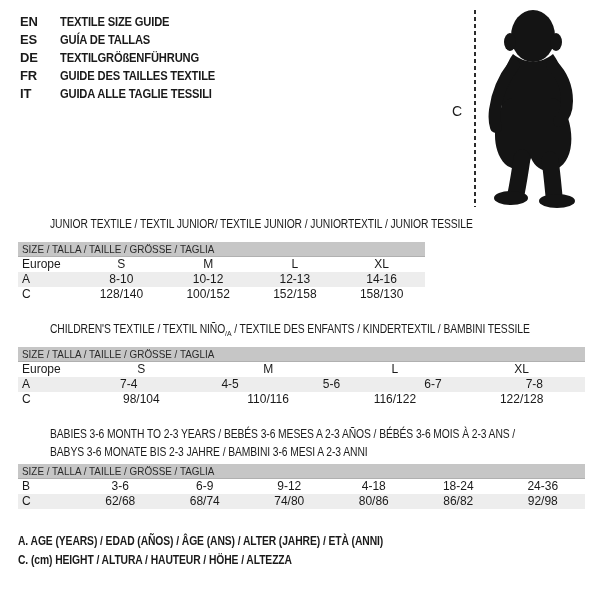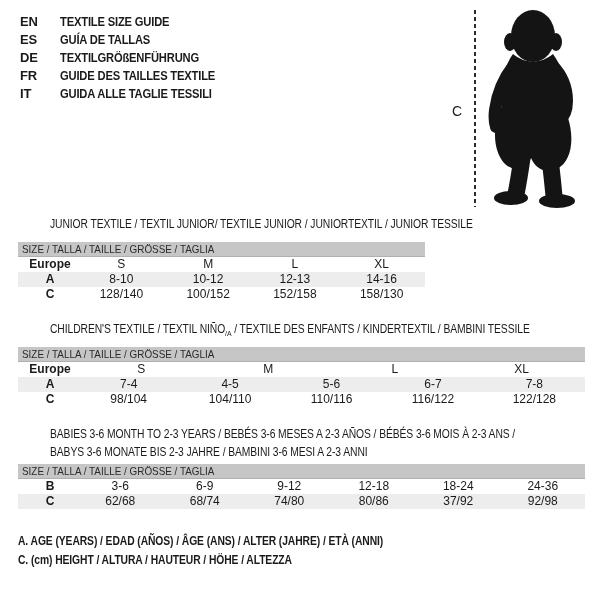--- a/index.html
+++ b/index.html
@@ -39,21 +39,21 @@
   .tbl-1{top:242px;width:407px;}
   .tbl-2{top:347px;width:567px;}
   .tbl-3{top:464px;width:567px;}
   .tbl-header{
     height:15px;line-height:15px;background:#c6c6c6;
     font-size:11.5px;color:#2a2a2a;padding-left:4px;
     border-bottom:1px solid #b0b0b0;box-sizing:border-box;
   }
   .tbl-row{display:flex;height:15px;line-height:15px;font-size:12px;}
   .tbl-row.shaded{background:#ededed;}
-  .row-label{width:60px;padding-left:4px;box-sizing:border-box;text-align:center;font-weight:bold;}
+  .row-label{width:60px;padding-left:4px;box-sizing:border-box;text-align:left;}
   .cell{flex:1;text-align:center;}
 
   
   .notes{position:absolute;left:18px;top:532px;}
   .note-line{height:18.5px;line-height:18.5px;font-size:12px;font-weight:700;letter-spacing:-0.1px;}
 </style>
 </head>
 <body>
 
 <div class="page">
@@ -146,21 +146,20 @@
       <span class="row-label">A</span>
       <span class="cell">7-4</span>
       <span class="cell">4-5</span>
       <span class="cell">5-6</span>
       <span class="cell">6-7</span>
       <span class="cell">7-8</span>
     </div>
     <div class="tbl-row">
       <span class="row-label">C</span>
       <span class="cell">98/104</span>
-      <span class="cell">104/110</span>
       <span class="cell">110/116</span>
       <span class="cell">116/122</span>
       <span class="cell">122/128</span>
     </div>
   </div>
 
   <div class="sec-title t3-title">
     <div class="cond-block">
       <div>BABIES 3-6 MONTH TO 2-3 YEARS / BEBÉS 3-6 MESES A 2-3 AÑOS / BÉBÉS 3-6 MOIS À 2-3 ANS /</div>
       <div>BABYS 3-6 MONATE BIS 2-3 JAHRE / BAMBINI 3-6 MESI A 2-3 ANNI</div>
@@ -168,31 +167,31 @@
   </div>
   <div class="tbl tbl-3">
     <div class="tbl-header">
       <span class="cond">SIZE / TALLA / TAILLE / GRÖSSE / TAGLIA</span>
     </div>
     <div class="tbl-row">
       <span class="row-label">B</span>
       <span class="cell">3-6</span>
       <span class="cell">6-9</span>
       <span class="cell">9-12</span>
-      <span class="cell">12-18</span>
+      <span class="cell">4-18</span>
       <span class="cell">18-24</span>
       <span class="cell">24-36</span>
     </div>
     <div class="tbl-row shaded">
       <span class="row-label">C</span>
       <span class="cell">62/68</span>
       <span class="cell">68/74</span>
       <span class="cell">74/80</span>
       <span class="cell">80/86</span>
-      <span class="cell">37/92</span>
+      <span class="cell">86/82</span>
       <span class="cell">92/98</span>
     </div>
   </div>
 
   <div class="notes">
     <div class="note-line"><span class="cond">A. AGE (YEARS) / EDAD (AÑOS) / ÂGE (ANS) / ALTER (JAHRE) / ETÀ (ANNI)</span></div>
     <div class="note-line"><span class="cond">C. (cm) HEIGHT / ALTURA / HAUTEUR / HÖHE / ALTEZZA</span></div>
   </div>
 
 </div>

